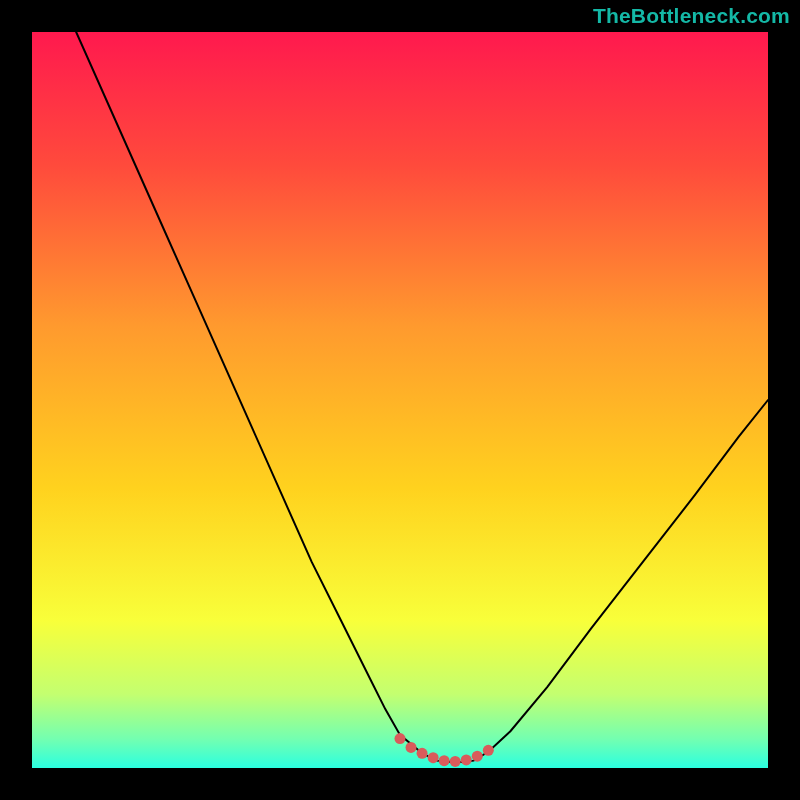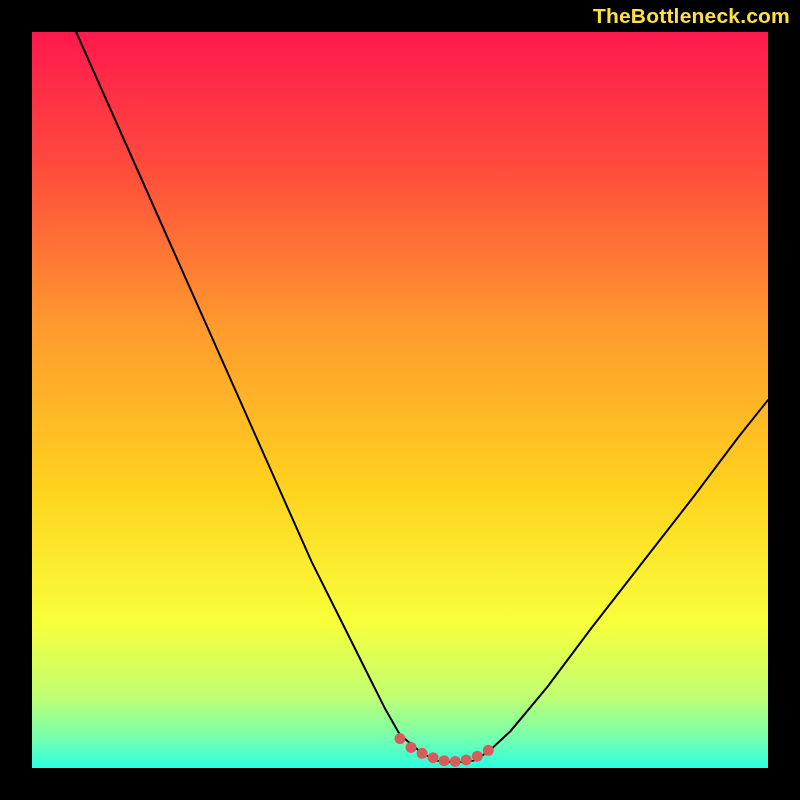--- a/index.html
+++ b/index.html
@@ -14,21 +14,21 @@
   .container {
     position: relative;
     width: 800px;
     height: 800px;
     background: #000000;
   }
   .watermark {
     position: absolute;
     top: 4px;
     right: 10px;
-    color: #fde047;
+    color: #14b8a6;
     font-size: 21px;
     font-weight: 600;
     letter-spacing: 0.2px;
     z-index: 10;
   }
   .plot-area {
     position: absolute;
     left: 32px;
     top: 32px;
     width: 736px;

